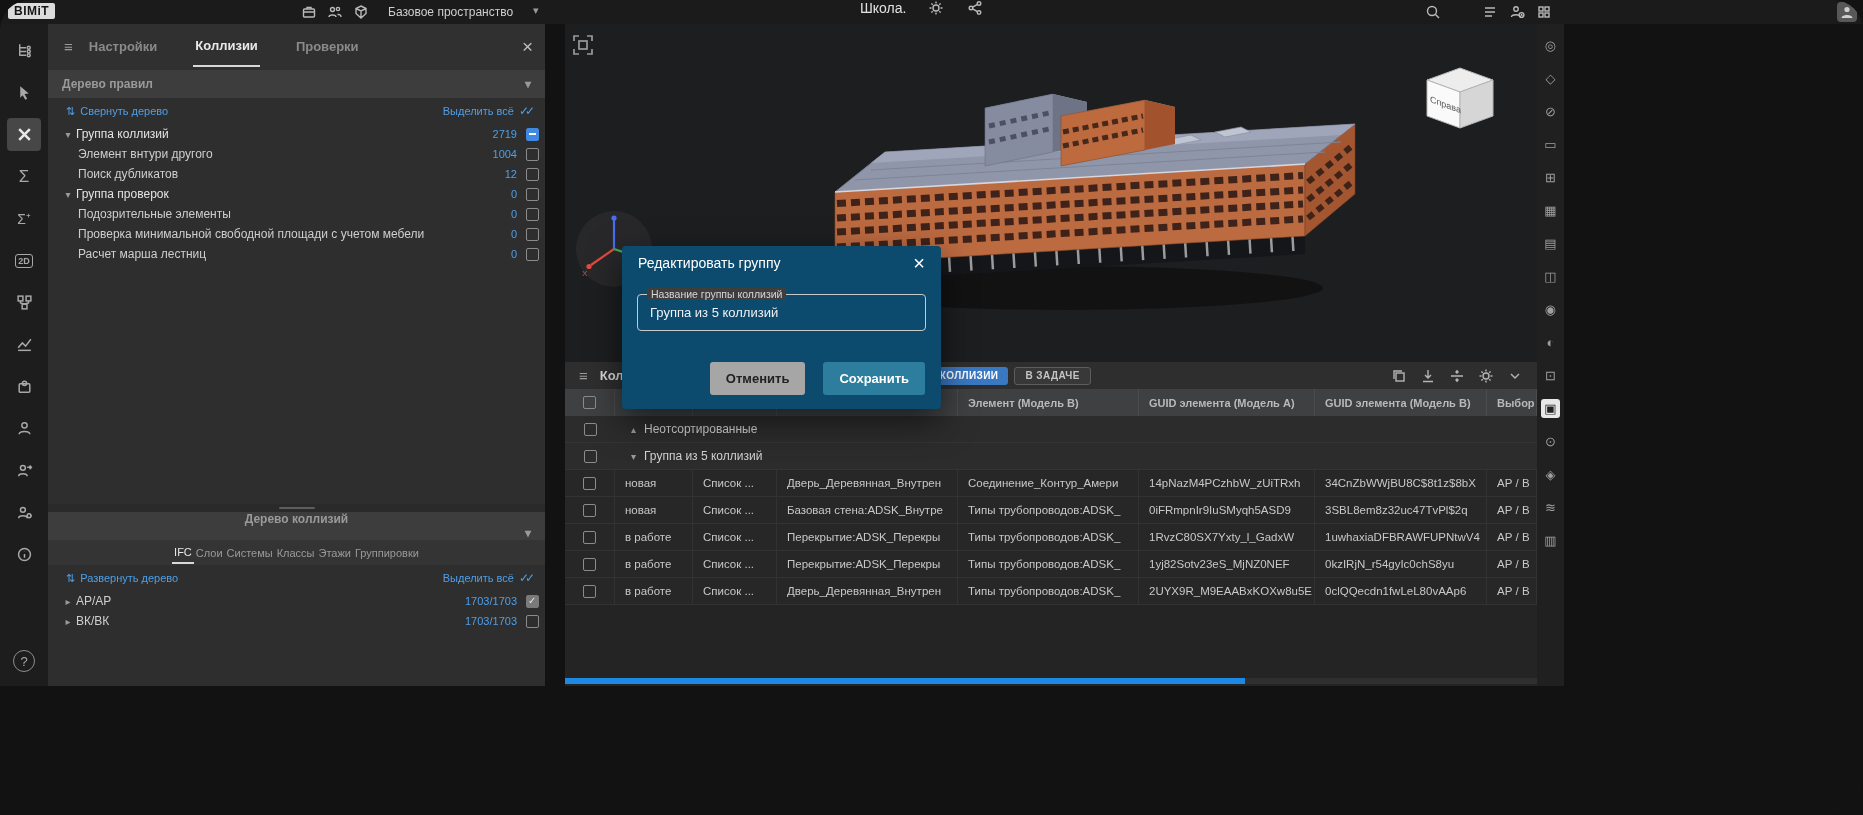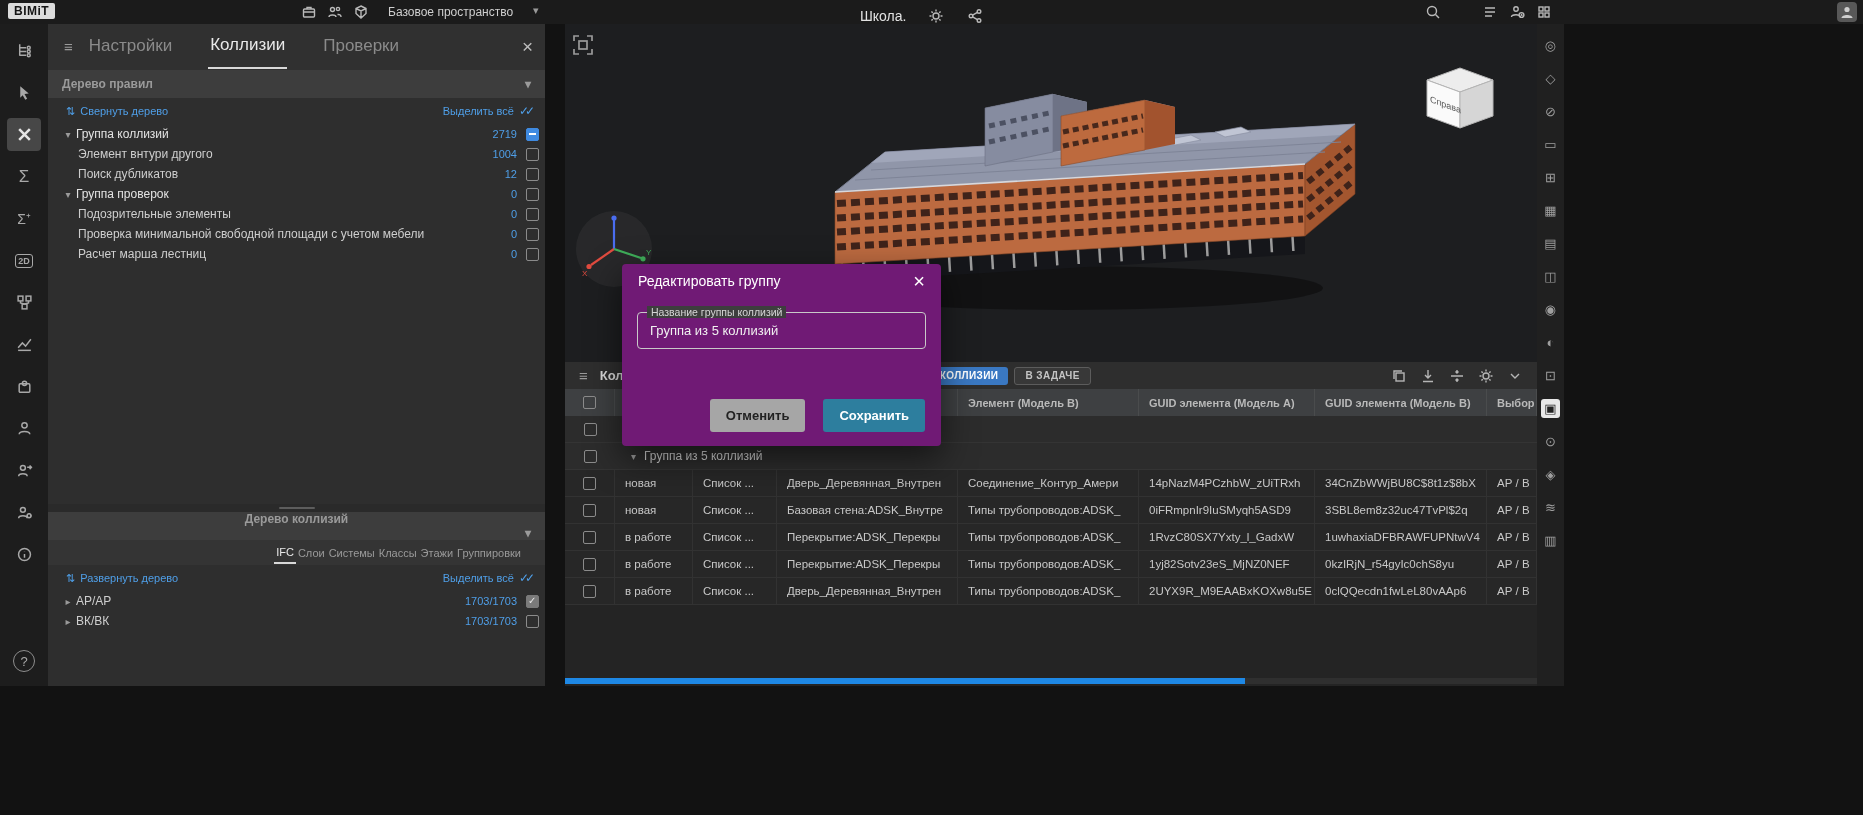--- a/index.html
+++ b/index.html
@@ -1,49 +1,49 @@
 <!DOCTYPE html>
 <html><head>
 <meta charset="utf-8">
 <style>
   html,body{margin:0;padding:0;background:#121212;}
   *{box-sizing:border-box;}
   .screen{position:relative;width:1863px;height:815px;background:#121212;
-    font-family:"Liberation Sans",sans-serif;color:#ccc;overflow:hidden;user-select:none;}
+    font-family:"Liberation Sans",sans-serif;color:#ccc;overflow:hidden;user-select:none;border-radius:30px;}
 
   
   .topbar{position:absolute;left:0;top:0;width:1863px;height:24px;background:#1b1b1b;}
   .logo{position:absolute;left:8px;top:3px;background:#dcdcdc;color:#141414;font-weight:bold;
     font-size:12px;padding:1px 6px;border-radius:2px;letter-spacing:.5px;}
   .tb-ic{position:absolute;top:4px;width:18px;height:16px;color:#b9b9b9;text-align:center;cursor:pointer;}
   .tb-ic svg{stroke:#b9b9b9;fill:none;stroke-width:1.4;}
   .ws-select{position:absolute;left:388px;top:5px;font-size:12px;color:#cfcfcf;cursor:pointer;}
   .ws-caret{position:absolute;left:533px;top:4px;color:#9a9a9a;font-size:11px;}
-  .tb-center{position:absolute;left:860px;top:0;height:24px;display:flex;align-items:flex-end;gap:21px;}
+  .tb-center{position:absolute;left:860px;top:0;height:24px;display:flex;align-items:flex-start;gap:21px;}
   .proj-title{font-size:14px;color:#e2e2e2;}
   .avatar{position:absolute;right:6px;top:2px;width:20px;height:20px;border-radius:4px;background:#585858;}
   .avatar svg{position:absolute;left:2px;top:2px;}
 
   
   .leftrail{position:absolute;left:0;top:24px;width:48px;height:662px;background:#1d1d1d;
     display:flex;flex-direction:column;align-items:center;padding-top:10px;gap:9px;}
   .lr-ic{width:34px;height:33px;border-radius:4px;display:flex;align-items:center;justify-content:center;
     color:#a8a8a8;font-size:16px;cursor:pointer;flex:none;}
   .lr-ic svg{stroke:#a8a8a8;fill:none;stroke-width:1.4;}
   .lr-ic.active{background:#474747;}
   .lr-ic.active svg{stroke:#e6e6e6;}
   .lr-2d{font-size:9px;font-weight:bold;border:1.2px solid #a8a8a8;border-radius:3px;padding:1px 2px;}
   .lr-help{margin-top:auto;margin-bottom:14px;width:22px;height:22px;border:1.4px solid #8d8d8d;border-radius:50%;
     font-size:13px;color:#a8a8a8;display:flex;align-items:center;justify-content:center;cursor:pointer;}
 
   
   .leftpanel{position:absolute;left:48px;top:24px;width:497px;height:662px;background:#303030;}
   .ptabs{position:absolute;left:0;top:0;width:100%;height:44px;display:flex;align-items:center;background:#303030;}
   .pticon{margin:0 14px 0 16px;color:#9a9a9a;font-size:15px;cursor:pointer;}
-  .ptab{font-size:17px;color:#8a8a8a;margin-right:34px;padding:12px 2px;cursor:pointer;font-weight:normal;}
+  .ptab{font-size:13px;color:#8a8a8a;margin-right:34px;padding:12px 2px;cursor:pointer;font-weight:bold;}
   .ptab.active{color:#e8e8e8;border-bottom:2px solid #d8d8d8;}
   .pclose{margin-left:auto;margin-right:12px;color:#bdbdbd;font-size:19px;cursor:pointer;line-height:1;}
 
   .sechdr{position:absolute;left:0;width:100%;height:28px;background:#3d3d3d;display:flex;align-items:center;
     padding:0 14px;font-size:12px;font-weight:bold;color:#9a9a9a;cursor:pointer;}
   .sechdr .chev{margin-left:auto;font-size:12px;color:#9a9a9a;}
   .hdr-rules{top:46px;} .hdr-coll{top:488px;flex-direction:column;}
 
   .treebody{position:absolute;left:0;width:100%;background:#2e2e2e;overflow:hidden;}
   .body-rules{top:74px;height:406px;}
@@ -64,21 +64,21 @@
   .cb.ind::after{content:"";position:absolute;left:2px;right:2px;top:4.5px;height:2px;background:#fff;}
   .cb.chk{background:#3f8ae0;border-color:#3f8ae0;}
   .cb.chk::after{content:"✓";position:absolute;left:1px;top:-1px;color:#fff;font-size:10px;}
   .cb.chkgray{background:#7a7a7a;border-color:#7a7a7a;}
   .cb.chkgray::after{content:"✓";position:absolute;left:1px;top:-1px;color:#e6e6e6;font-size:10px;}
 
   .pdivider{position:absolute;left:0;top:480px;width:100%;height:8px;background:#2a2a2a;cursor:row-resize;}
   .pdivider::after{content:"";position:absolute;left:50%;top:3px;width:36px;height:2px;margin-left:-18px;background:#5d5d5d;border-radius:2px;}
 
   .colltabs{position:absolute;left:0;top:516px;width:100%;height:25px;display:flex;align-items:center;
-    justify-content:flex-end;padding:0 22px;background:#343434;}
+    justify-content:center;padding:0 22px;background:#343434;}
   .ctab{font-size:11px;color:#9a9a9a;cursor:pointer;padding:4px 2px;}
   .ctab.active{color:#e8e8e8;border-bottom:2px solid #d8d8d8;}
 
   
   .viewport{position:absolute;left:565px;top:24px;width:972px;height:338px;background:#1d1e20;overflow:hidden;}
   .fit-ic{position:absolute;left:6px;top:9px;width:24px;height:24px;cursor:pointer;}
   .navcube{position:absolute;right:32px;top:34px;cursor:pointer;}
 
   
   .bottompanel{position:absolute;left:565px;top:362px;width:972px;height:324px;background:#242424;}
@@ -111,21 +111,21 @@
   .hthumb{position:absolute;left:0;top:0;width:680px;height:6px;background:#1e88e5;cursor:grab;}
 
   
   .rightrail{position:absolute;left:1537px;top:24px;width:27px;height:662px;background:#202020;
     display:flex;flex-direction:column;align-items:center;padding-top:12px;gap:14px;}
   .rr-ic{width:19px;height:19px;border-radius:3px;display:flex;align-items:center;justify-content:center;
     color:#9f9f9f;font-size:13px;cursor:pointer;flex:none;}
   .rr-ic.active{background:#e8e8e8;color:#222;}
 
   
-  .dialog{position:absolute;left:622px;top:264px;width:319px;height:182px;background:#701a75;border-radius:4px;
+  .dialog{position:absolute;left:622px;top:246px;width:319px;height:163px;background:#0c4a6e;border-radius:4px;
     box-shadow:0 12px 34px rgba(0,0,0,.55);z-index:40;}
   .dlg-titlebar{position:absolute;left:0;top:0;width:100%;height:34px;display:flex;align-items:center;padding:0 16px;}
   .dlg-title{font-size:14px;color:#fff;}
   .dlg-close{margin-left:auto;color:#fff;font-size:20px;line-height:1;cursor:pointer;}
   .field{position:absolute;left:15px;top:48px;width:289px;height:37px;border:1px solid #c9c9c9;border-radius:4px;}
   .field-label{position:absolute;left:9px;top:-7px;background:#3e3e3e;padding:0 4px;font-size:10.5px;color:#d6d6d6;}
   .field-input{position:absolute;left:0;top:0;width:100%;height:100%;background:transparent;border:none;outline:none;
     color:#f0f0f0;font-size:13px;padding:0 12px;font-family:"Liberation Sans",sans-serif;}
   .dlg-btns{position:absolute;right:16px;bottom:14px;display:flex;gap:18px;}
   .btn{height:33px;border:none;border-radius:3px;font-size:13px;font-weight:bold;cursor:pointer;

